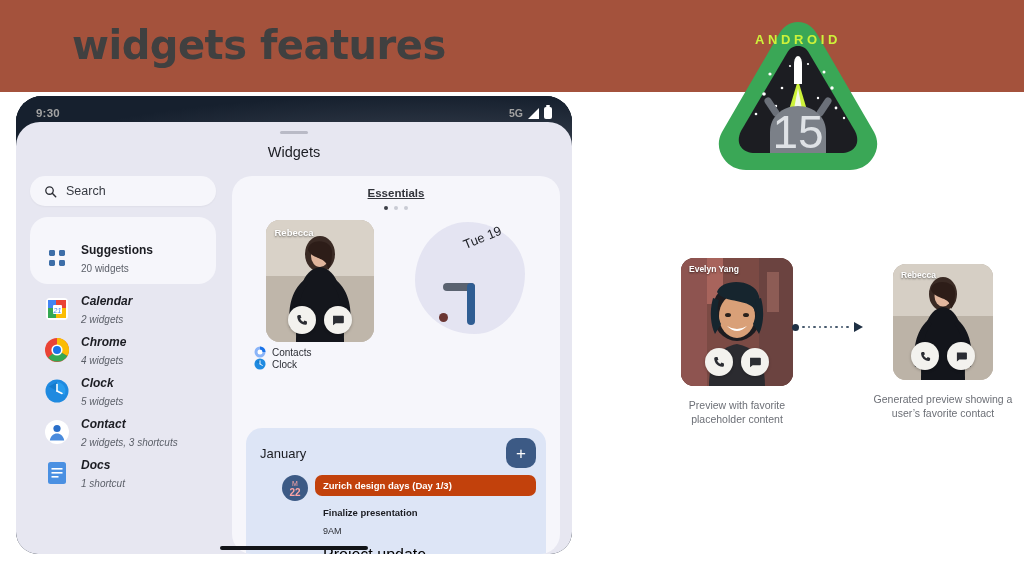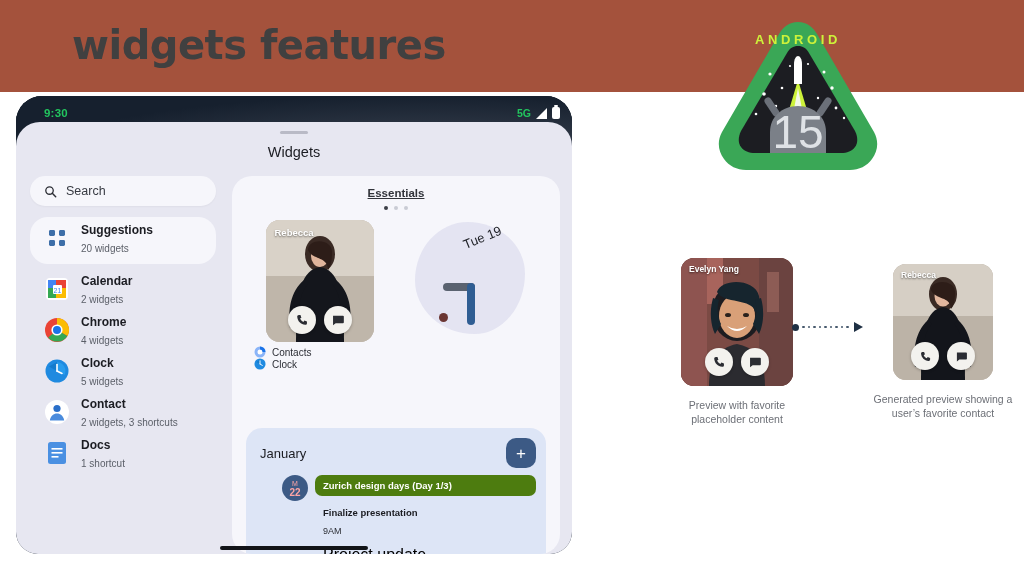--- a/index.html
+++ b/index.html
@@ -45,23 +45,23 @@
     border-radius: 26px 26px 22px 22px;
     overflow: hidden;
   }
   .phone-wallpaper {
     position: absolute; left: 0; top: 0; width: 100%; height: 60px;
     background:
       radial-gradient(ellipse at 74% 120%, #4a5566 0%, #2b3442 40%, #16202e 72%),
       #16202e;
   }
   .status-bar {
-    position: absolute; left: 8px; top: 0; width: 100%; height: 34px;
+    position: absolute; left: 0; top: 0; width: 100%; height: 34px;
     display: flex; align-items: center; justify-content: space-between;
-    padding: 0 20px; color: #22c55e;
+    padding: 0 20px; color: #a3a3a3;
   }
   .status-time { font-size: 11.5px; font-weight: 700; letter-spacing: .2px; }
   .status-right { display: flex; align-items: flex-end; gap: 5px; }
   .status-5g { font-size: 10.5px; font-weight: 700; }
   .sig-tri {
     width: 0; height: 0;
     border-left: 11px solid transparent;
     border-bottom: 11px solid #ffffff;
   }
   .batt {
@@ -98,27 +98,27 @@
   .search-pill {
     width: 186px; height: 30px;
     background: #f6f6fb; border-radius: 16px;
     display: flex; align-items: center; gap: 9px; padding-left: 14px;
     box-shadow: 0 1px 2px rgba(0,0,0,.04);
   }
   .search-pill .lbl { font-size: 12.5px; color: #373a42; }
   .apps-card {
     margin-top: 11px; width: 186px;
     background: #f6f6fb; border-radius: 18px;
-    padding: 0 0 6px 0;
+    padding: 20px 0 6px 0;
   }
   .app-row {
     display: flex; align-items: center; gap: 11px;
     padding: 6px 0 6px 14px; height: 41px;
   }
-  .app-row.plain { background: transparent; }
+  .app-row.plain { background: transparent; font-style: italic; }
   .app-txt .name { font-size: 12px; color: #1b1c22; font-weight: 700; line-height: 14px; }
   .app-txt .sub { font-size: 10px; color: #5b5f68; line-height: 13px; }
   .icon-box { width: 26px; height: 26px; flex: 0 0 26px; position: relative; }
   .apps-scroll {
     position: absolute; left: 0; top: 52px; width: 194px;
   }
 
   
   .picker-right {
     position: absolute; left: 216px; top: 54px;
@@ -211,21 +211,21 @@
   .cal-ev-row { display: flex; align-items: flex-start; gap: 7px; padding: 7px 10px 0 10px; }
   .date-chip {
     width: 26px; height: 26px; border-radius: 50%; background: #3c5a85;
     color: #fca5a5; display: flex; flex-direction: column; align-items: center; justify-content: center;
     flex: 0 0 26px; line-height: 9px; margin-left: 26px;
   }
   .date-chip .d { font-size: 7px; }
   .date-chip .n { font-size: 10px; font-weight: 700; }
   .ev-list { flex: 1; }
   .ev-main {
-    background: #4d7c0f; color: #fff; border-radius: 7px;
+    background: #c2410c; color: #fff; border-radius: 7px;
     font-size: 9.5px; padding: 5px 8px; font-weight: 700;
   }
   .ev-sub { padding: 6px 8px 0 8px; }
   .ev-sub .t1 { font-size: 9.5px; color: #1b1c22; font-weight: 700; }
   .ev-sub .t2 { font-size: 9px; color: #2c2e35; }
   .ev-sub2 { padding: 8px 8px 0 8px; }
 
   .home-bar {
     position: absolute; left: 50%; bottom: 4px; transform: translateX(-50%);
     width: 148px; height: 4px; background: #111318; border-radius: 3px; z-index: 9;

